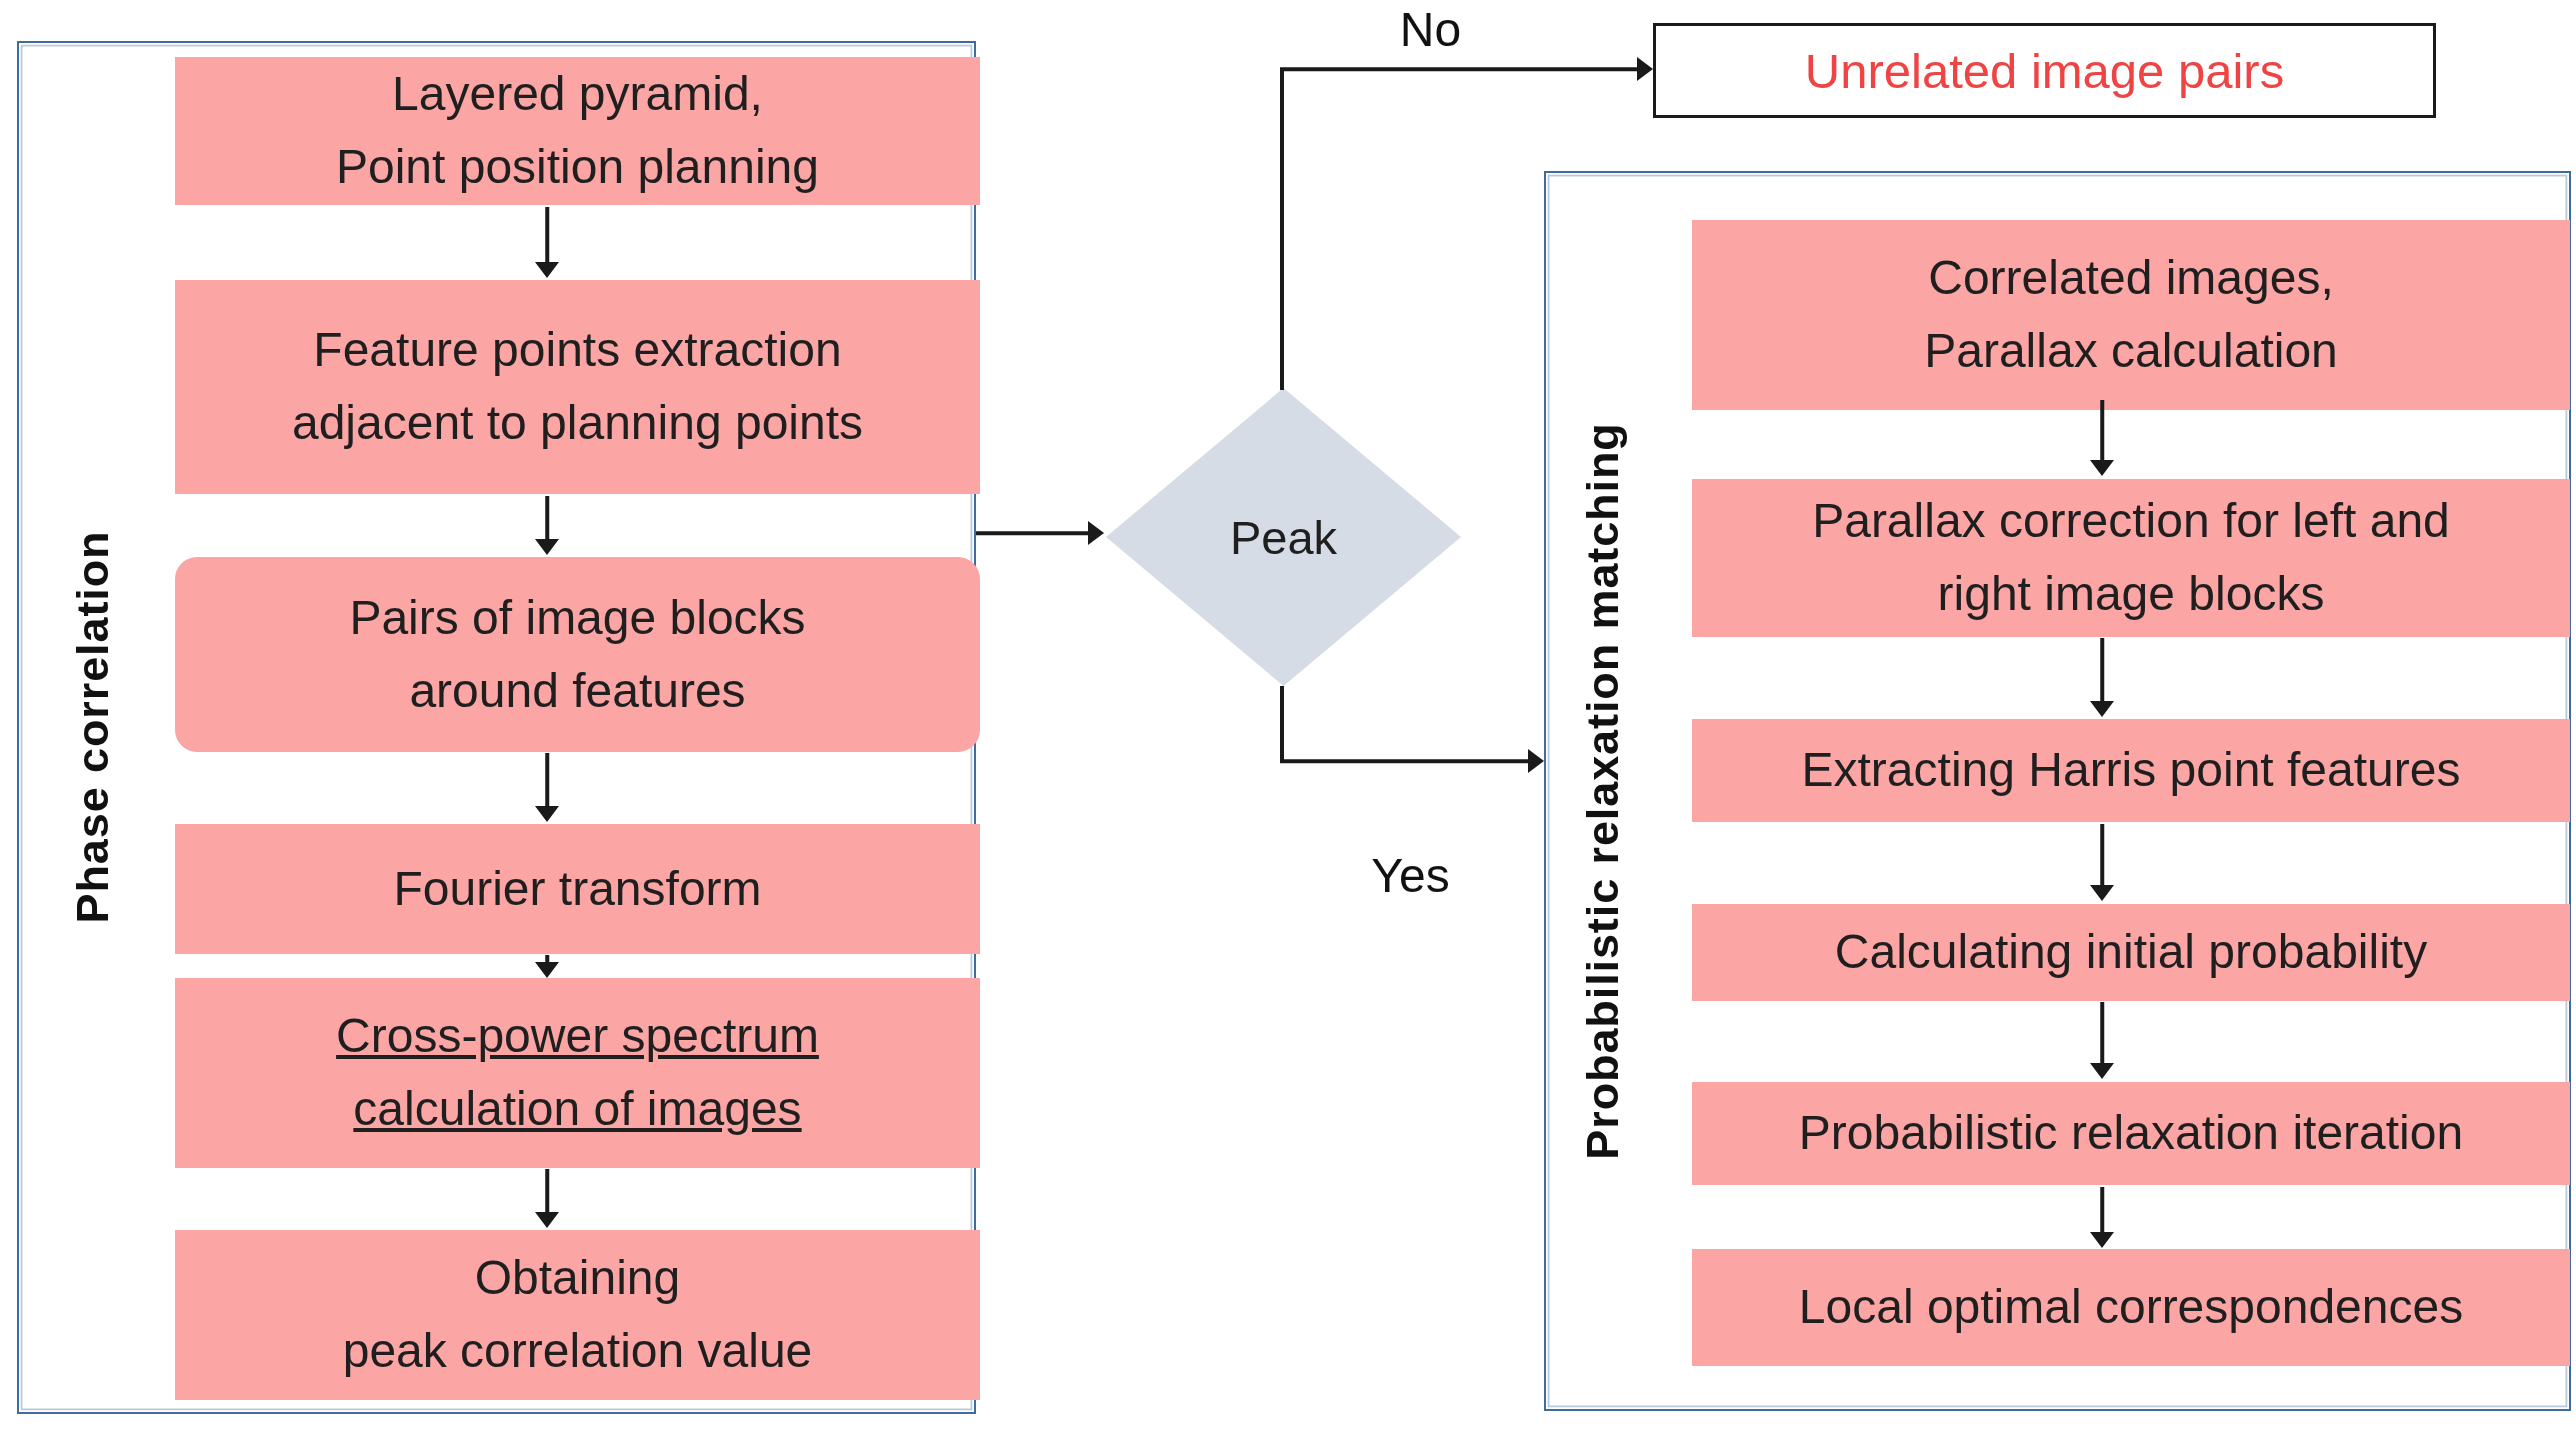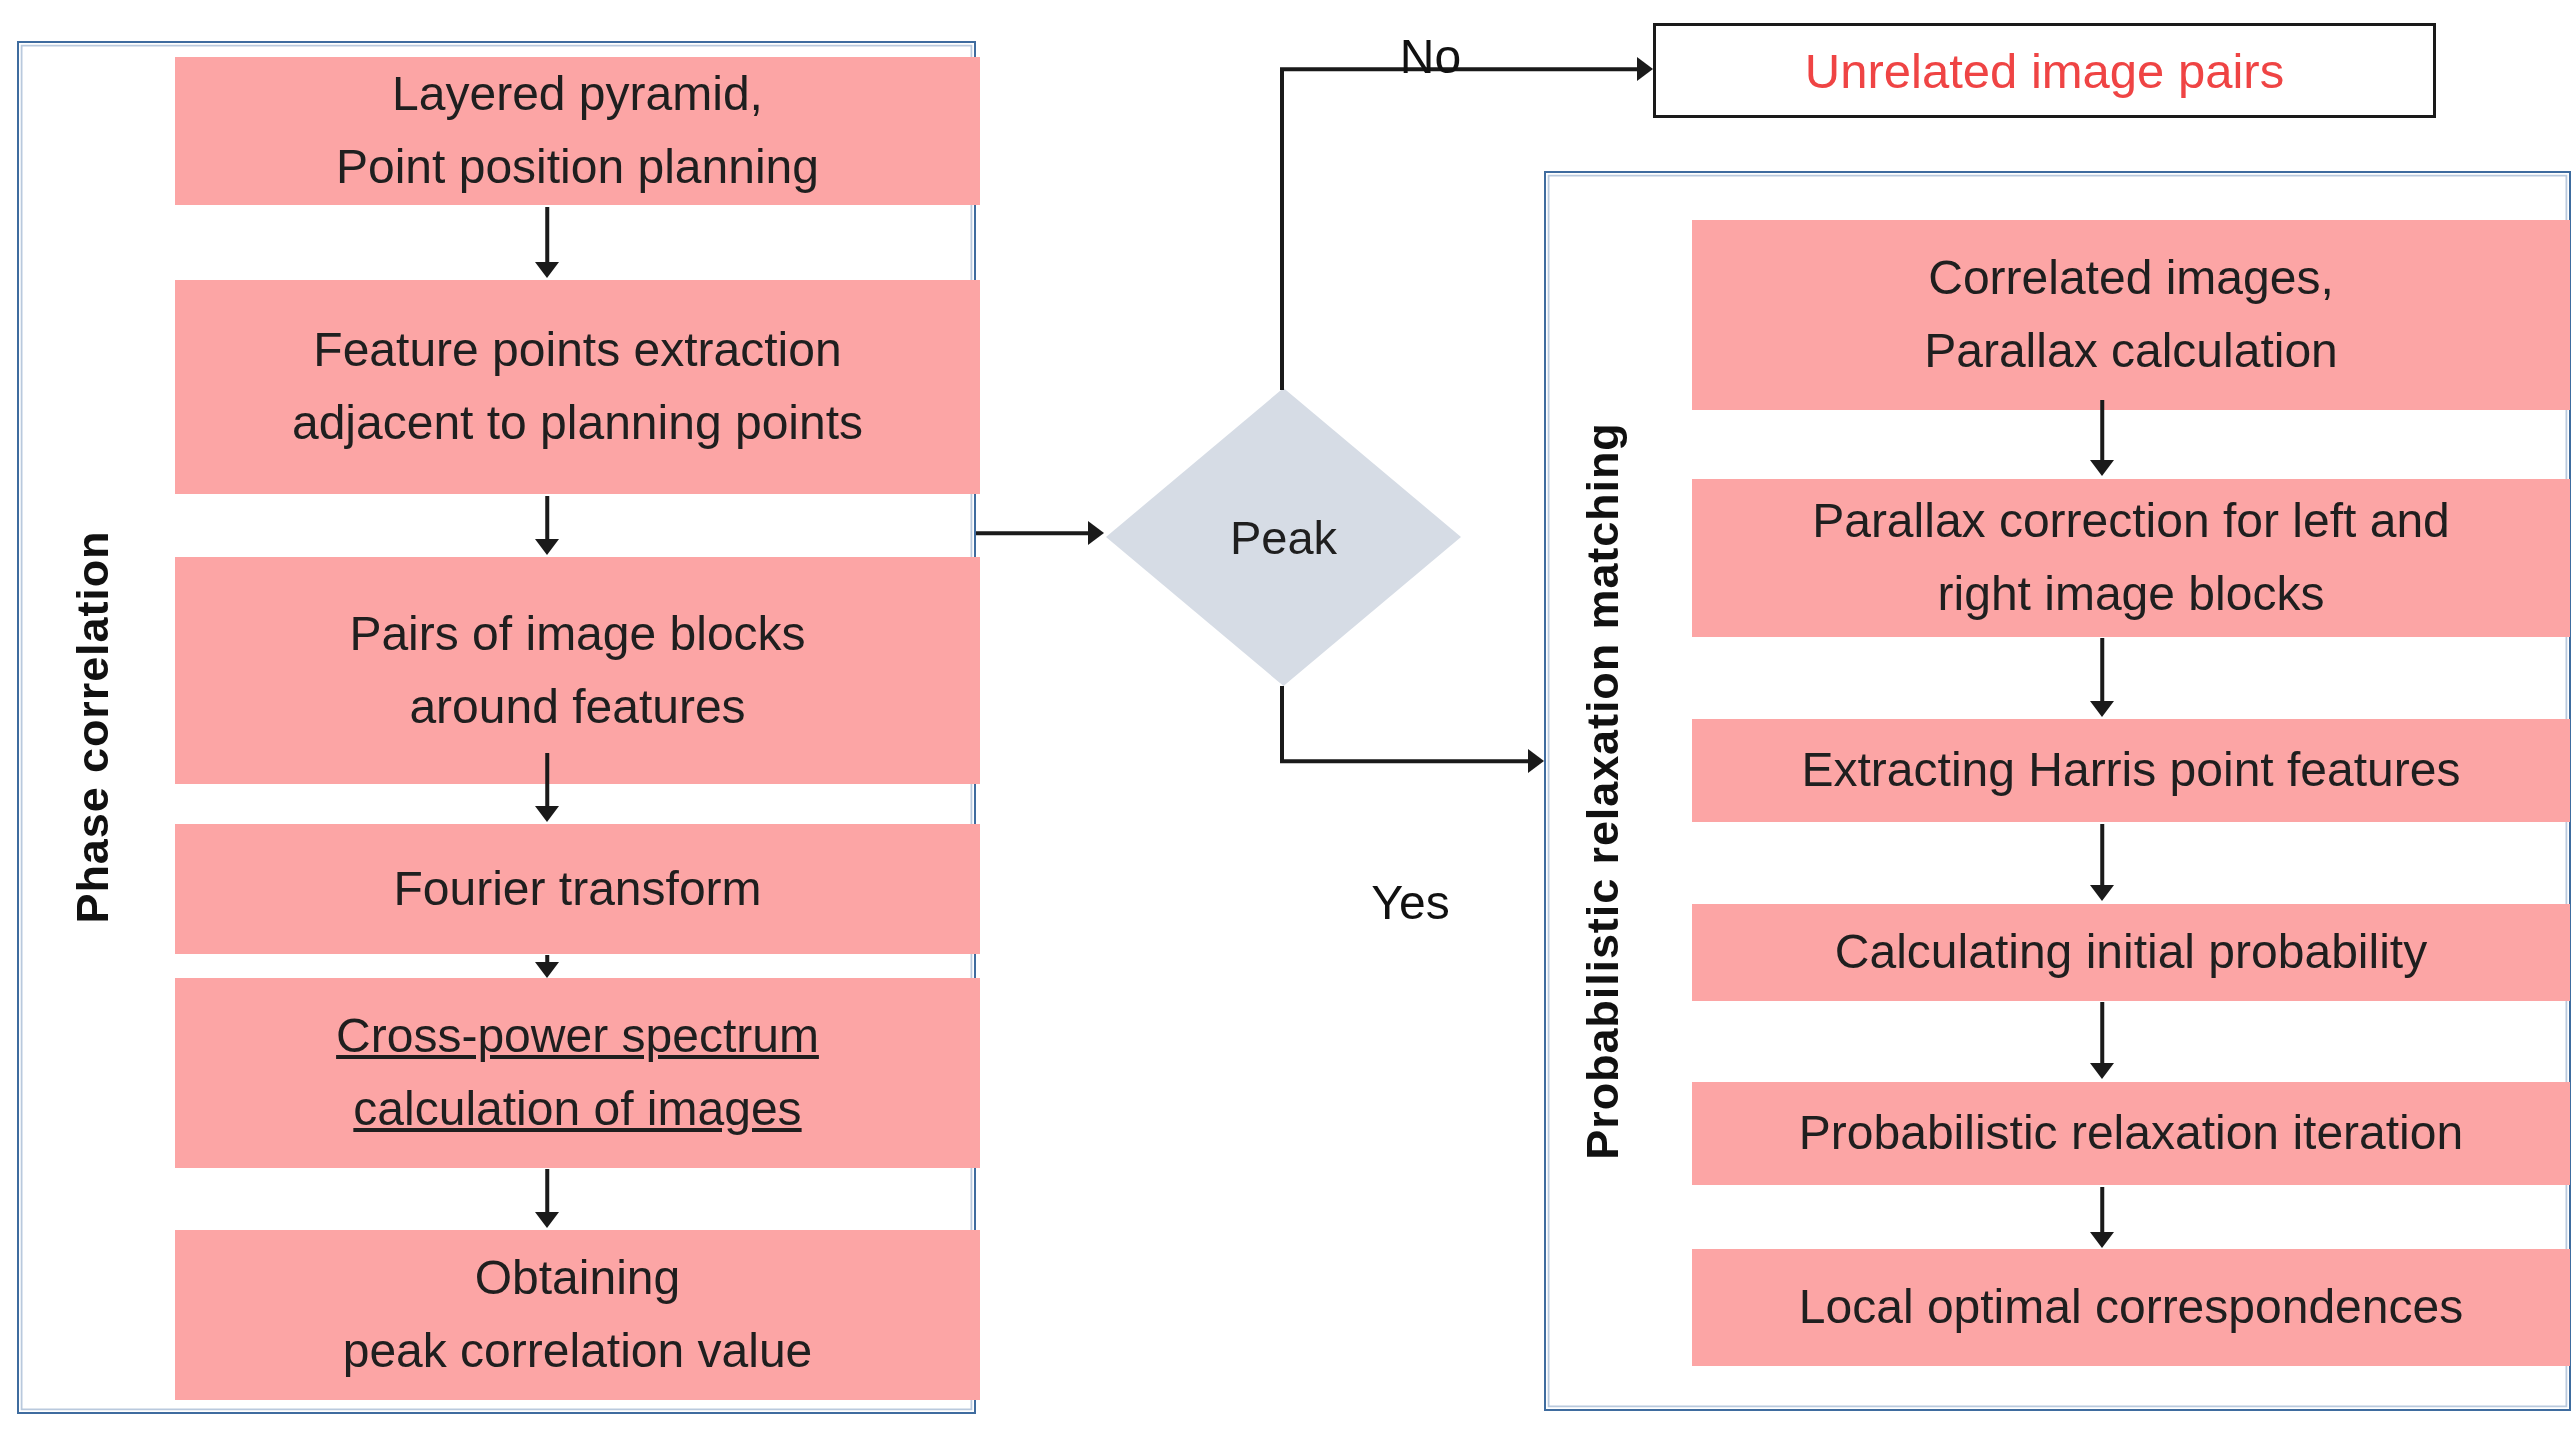--- a/index.html
+++ b/index.html
@@ -34,21 +34,21 @@
   .line{position:absolute;background:#1a1a1a;}
 
   .diamond{position:absolute;background:#d6dce5;
            clip-path:polygon(50% 0,100% 50%,50% 100%,0 50%);
            display:flex;align-items:center;justify-content:center;
            font-size:47px;color:#1f1f1f;}
 
   .plain-box{position:absolute;box-sizing:border-box;border:3.5px solid #1a1a1a;background:#ffffff;
              display:flex;align-items:center;justify-content:center;font-size:49px;color:#ef4444;}
 
-  .branch-label{position:absolute;font-size:48px;color:#111111;text-align:center;margin-top:27px;}
+  .branch-label{position:absolute;font-size:48px;color:#111111;text-align:center;}
 </style>
 </head>
 <body>
 
 <div class="stage">
 
   <div class="panel" style="left:17.3px;top:41px;width:959px;height:1373px;"></div>
 
   <div class="vtitle" style="left:93px;top:727px;">Phase correlation</div>
 
@@ -59,21 +59,21 @@
       <div class="head"></div>
     </div>
 
   <div class="step" style="left:143px;top:280px;width:805px;height:214px;">Feature points extraction
 adjacent to planning points</div>
   <div class="arrow-v" style="left:534px;top:496px;height:59px;">
     <div class="shaft"></div>
       <div class="head"></div>
     </div>
 
-  <div class="step" style="left:143px;top:557px;width:805px;height:227px;">Pairs of image blocks
+  <div class="step" style="left:143px;top:557px;width:805px;height:195px;border-radius:22px;">Pairs of image blocks
 around features</div>
   <div class="arrow-v" style="left:534px;top:753px;height:69px;">
     <div class="shaft"></div>
       <div class="head"></div>
     </div>
 
   <div class="step" style="left:143px;top:824px;width:805px;height:130px;">Fourier transform</div>
   <div class="arrow-v" style="left:534px;top:955px;height:22.5px;">
     <div class="shaft"></div>
       <div class="head"></div>

